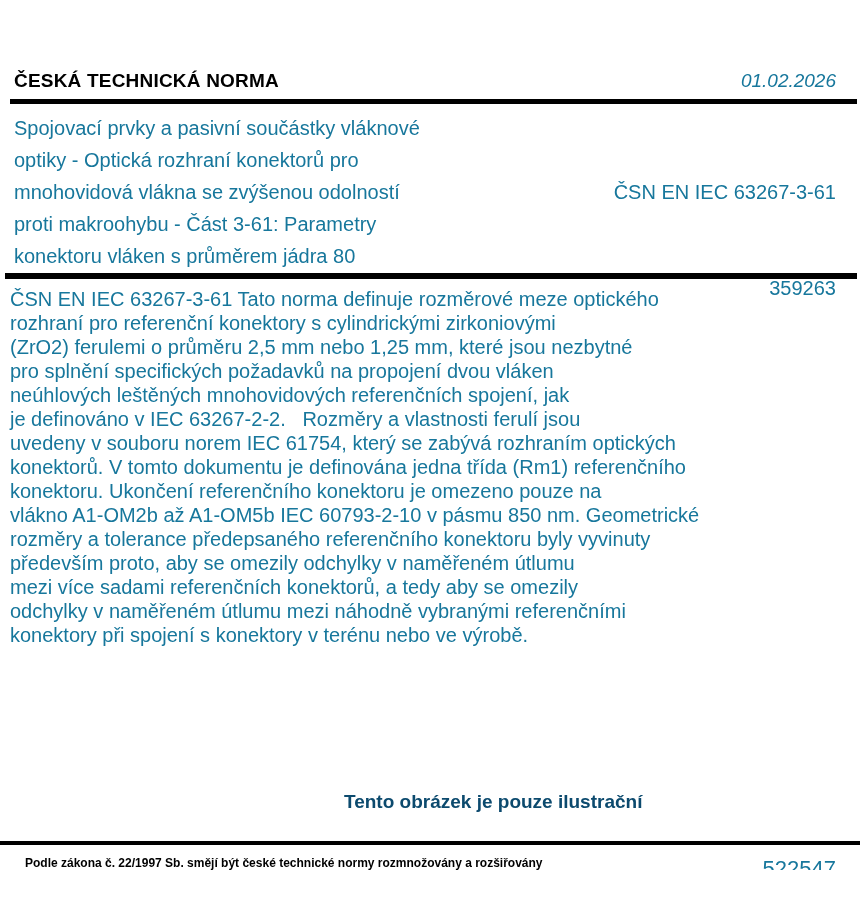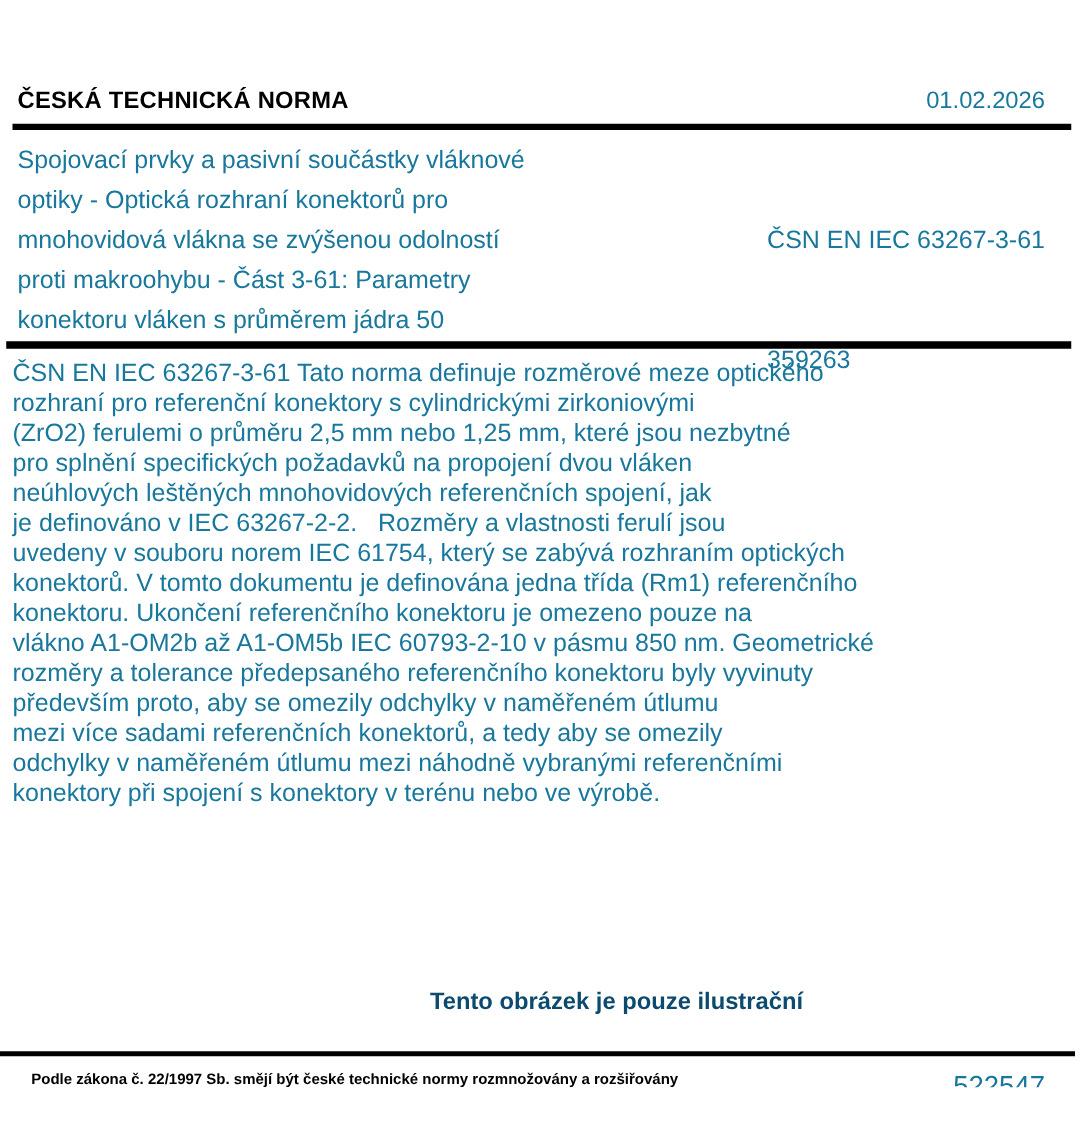--- a/index.html
+++ b/index.html
@@ -26,20 +26,21 @@
     letter-spacing: 0.2px;
     white-space: nowrap;
   }
   .header-date {
     position: absolute;
     right: 29px;
     top: 70px;
     font-size: 19px;
     color: #17779C;
     white-space: nowrap;
+    font-style: italic;
   }
   .rule {
     position: absolute;
     background: #000000;
   }
   .rule-1 { left: 10px; right: 8px; top: 99px; height: 5px; }
   .rule-2 { left: 5px;  right: 8px; top: 273px; height: 6px; }
   .rule-3 { left: 0px;  right: 5px; top: 841px; height: 4px; }
 
   .subject {
@@ -49,21 +50,21 @@
     width: 575px;
     font-size: 20px;
     line-height: 32px;
     color: #17779C;
     white-space: pre-wrap;
   }
   .designation-block {
     position: absolute;
     right: 29px;
     top: 112px;
-    text-align: left;
+    text-align: right;
     font-size: 20px;
     line-height: 32px;
     color: #17779C;
     white-space: pre-wrap;
   }
   .abstract {
     position: absolute;
     left: 10px;
     top: 287px;
     width: 840px;
@@ -108,21 +109,21 @@
   <div class="header-title">ČESKÁ TECHNICKÁ NORMA</div>
 
   <div class="header-date">01.02.2026</div>
 
   <div class="rule rule-1"></div>
 
   <div class="subject">Spojovací prvky a pasivní součástky vláknové
 optiky - Optická rozhraní konektorů pro
 mnohovidová vlákna se zvýšenou odolností
 proti makroohybu - Část 3-61: Parametry
-konektoru vláken s průměrem jádra 50</div>
+konektoru vláken s průměrem jádra 80</div>
 
   <div class="designation-block">
     <div>ČSN EN IEC 63267-3-61</div>
     <div>359263</div>
   </div>
 
   <div class="rule rule-2"></div>
 
   <div class="abstract">ČSN EN IEC 63267-3-61 Tato norma definuje rozměrové meze optického
 rozhraní pro referenční konektory s cylindrickými zirkoniovými

